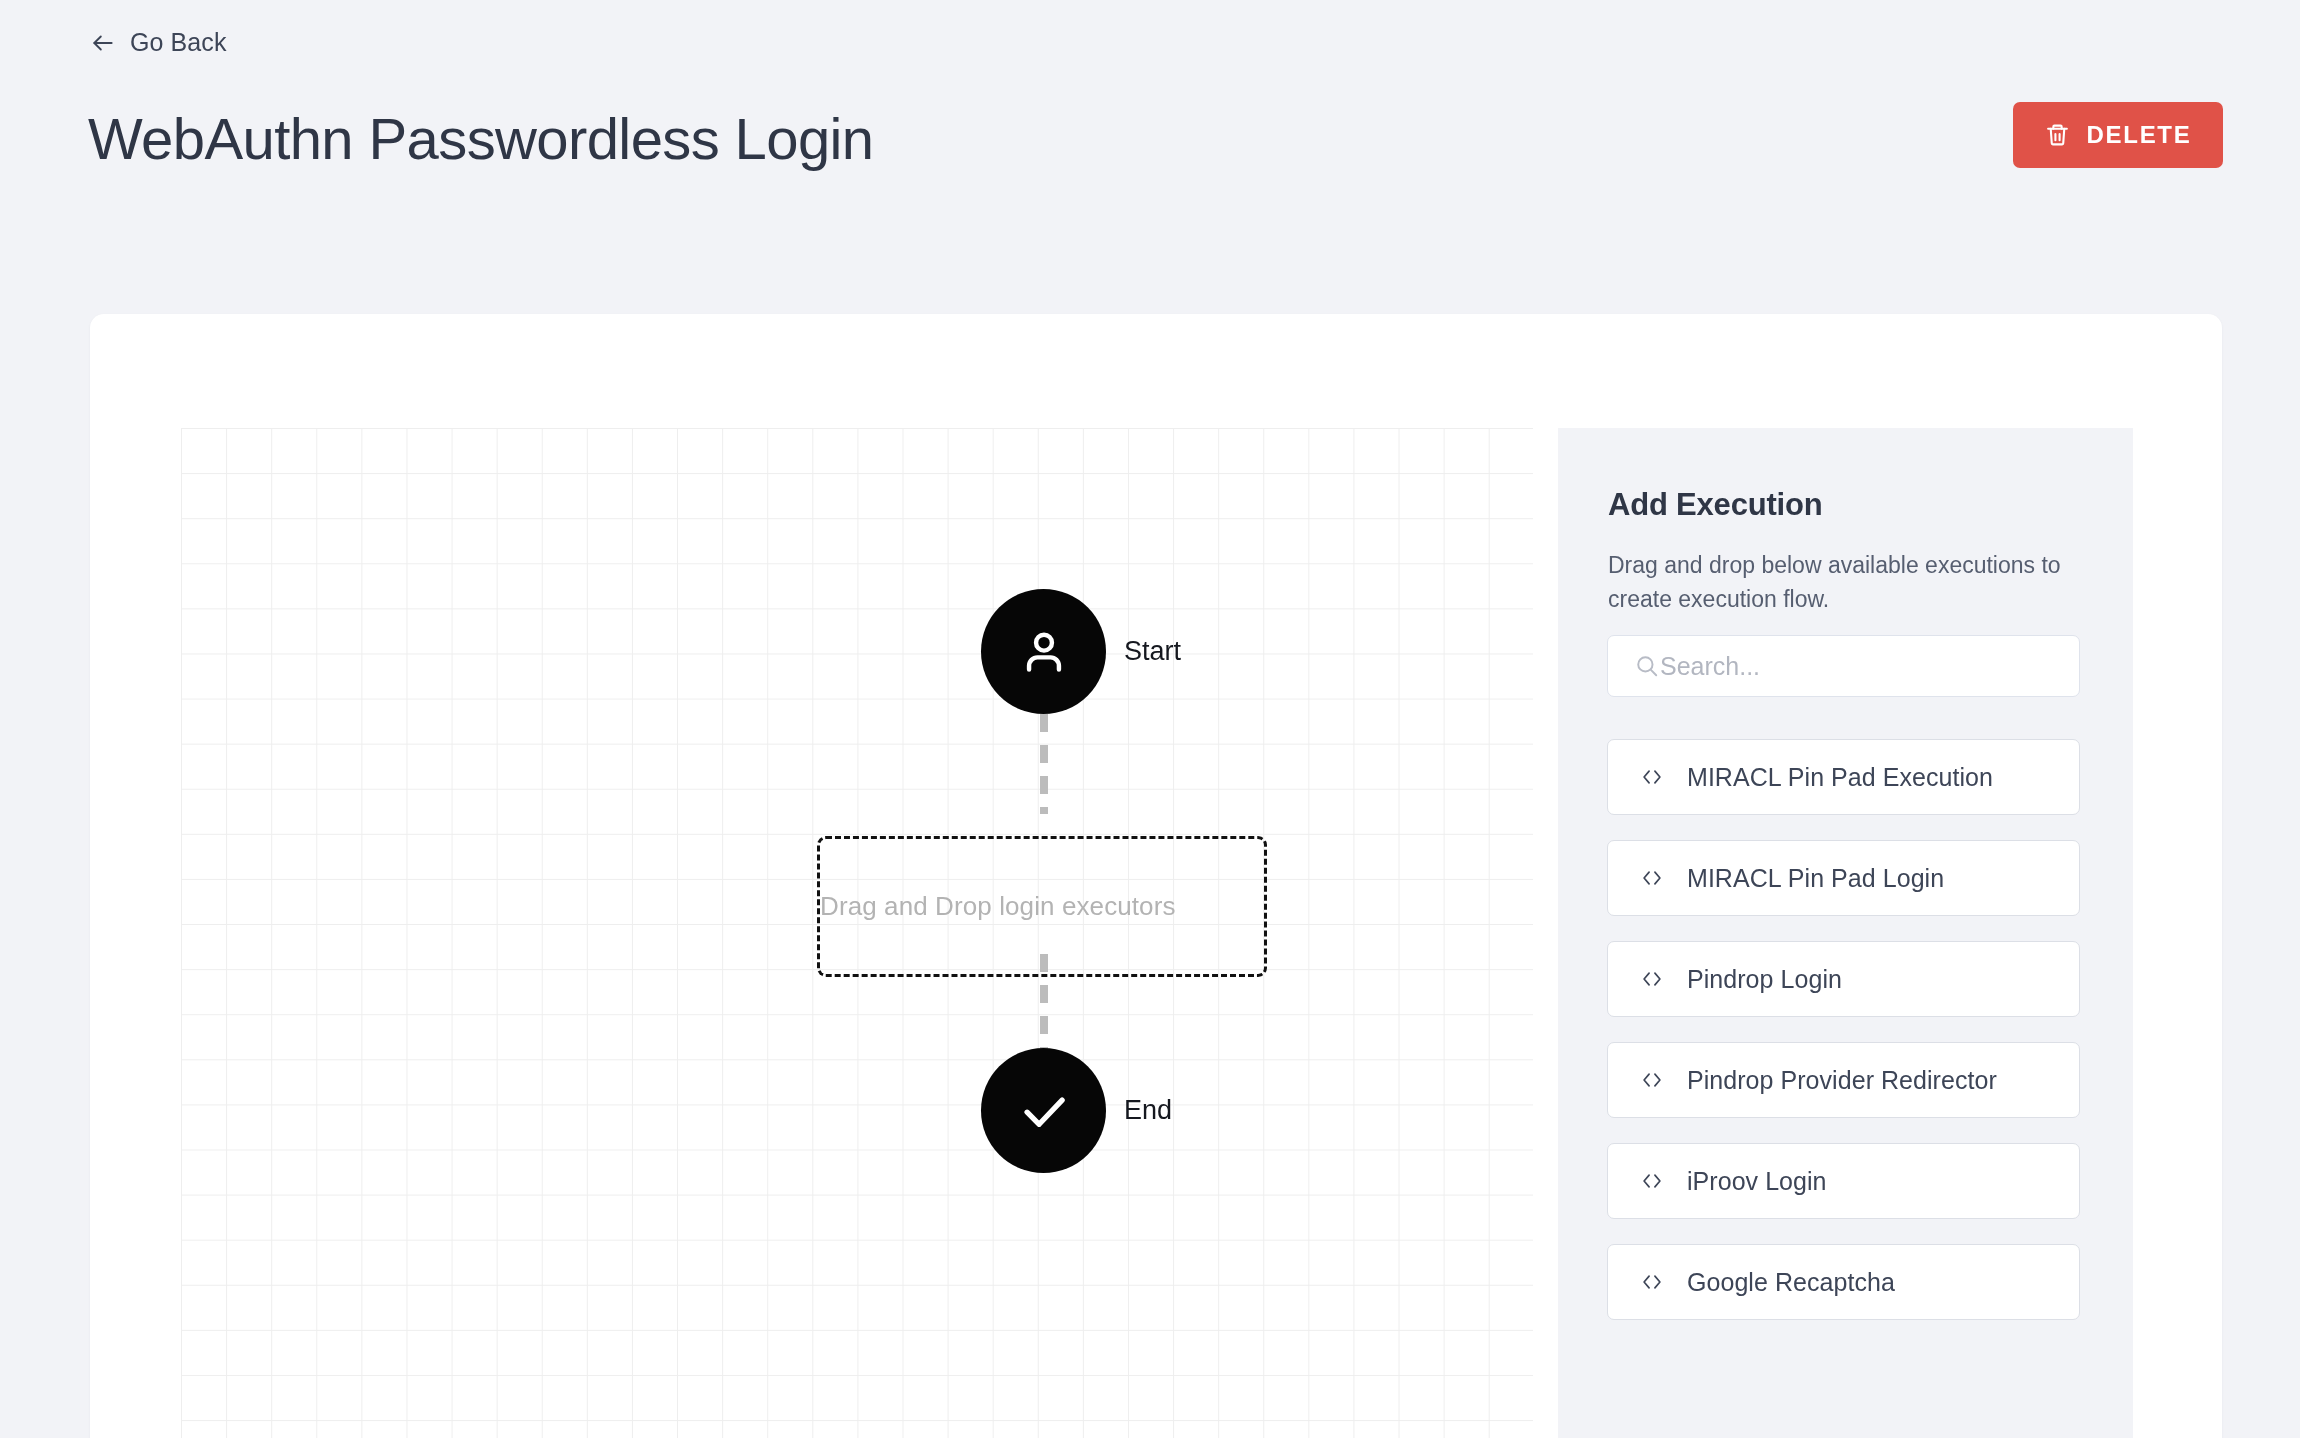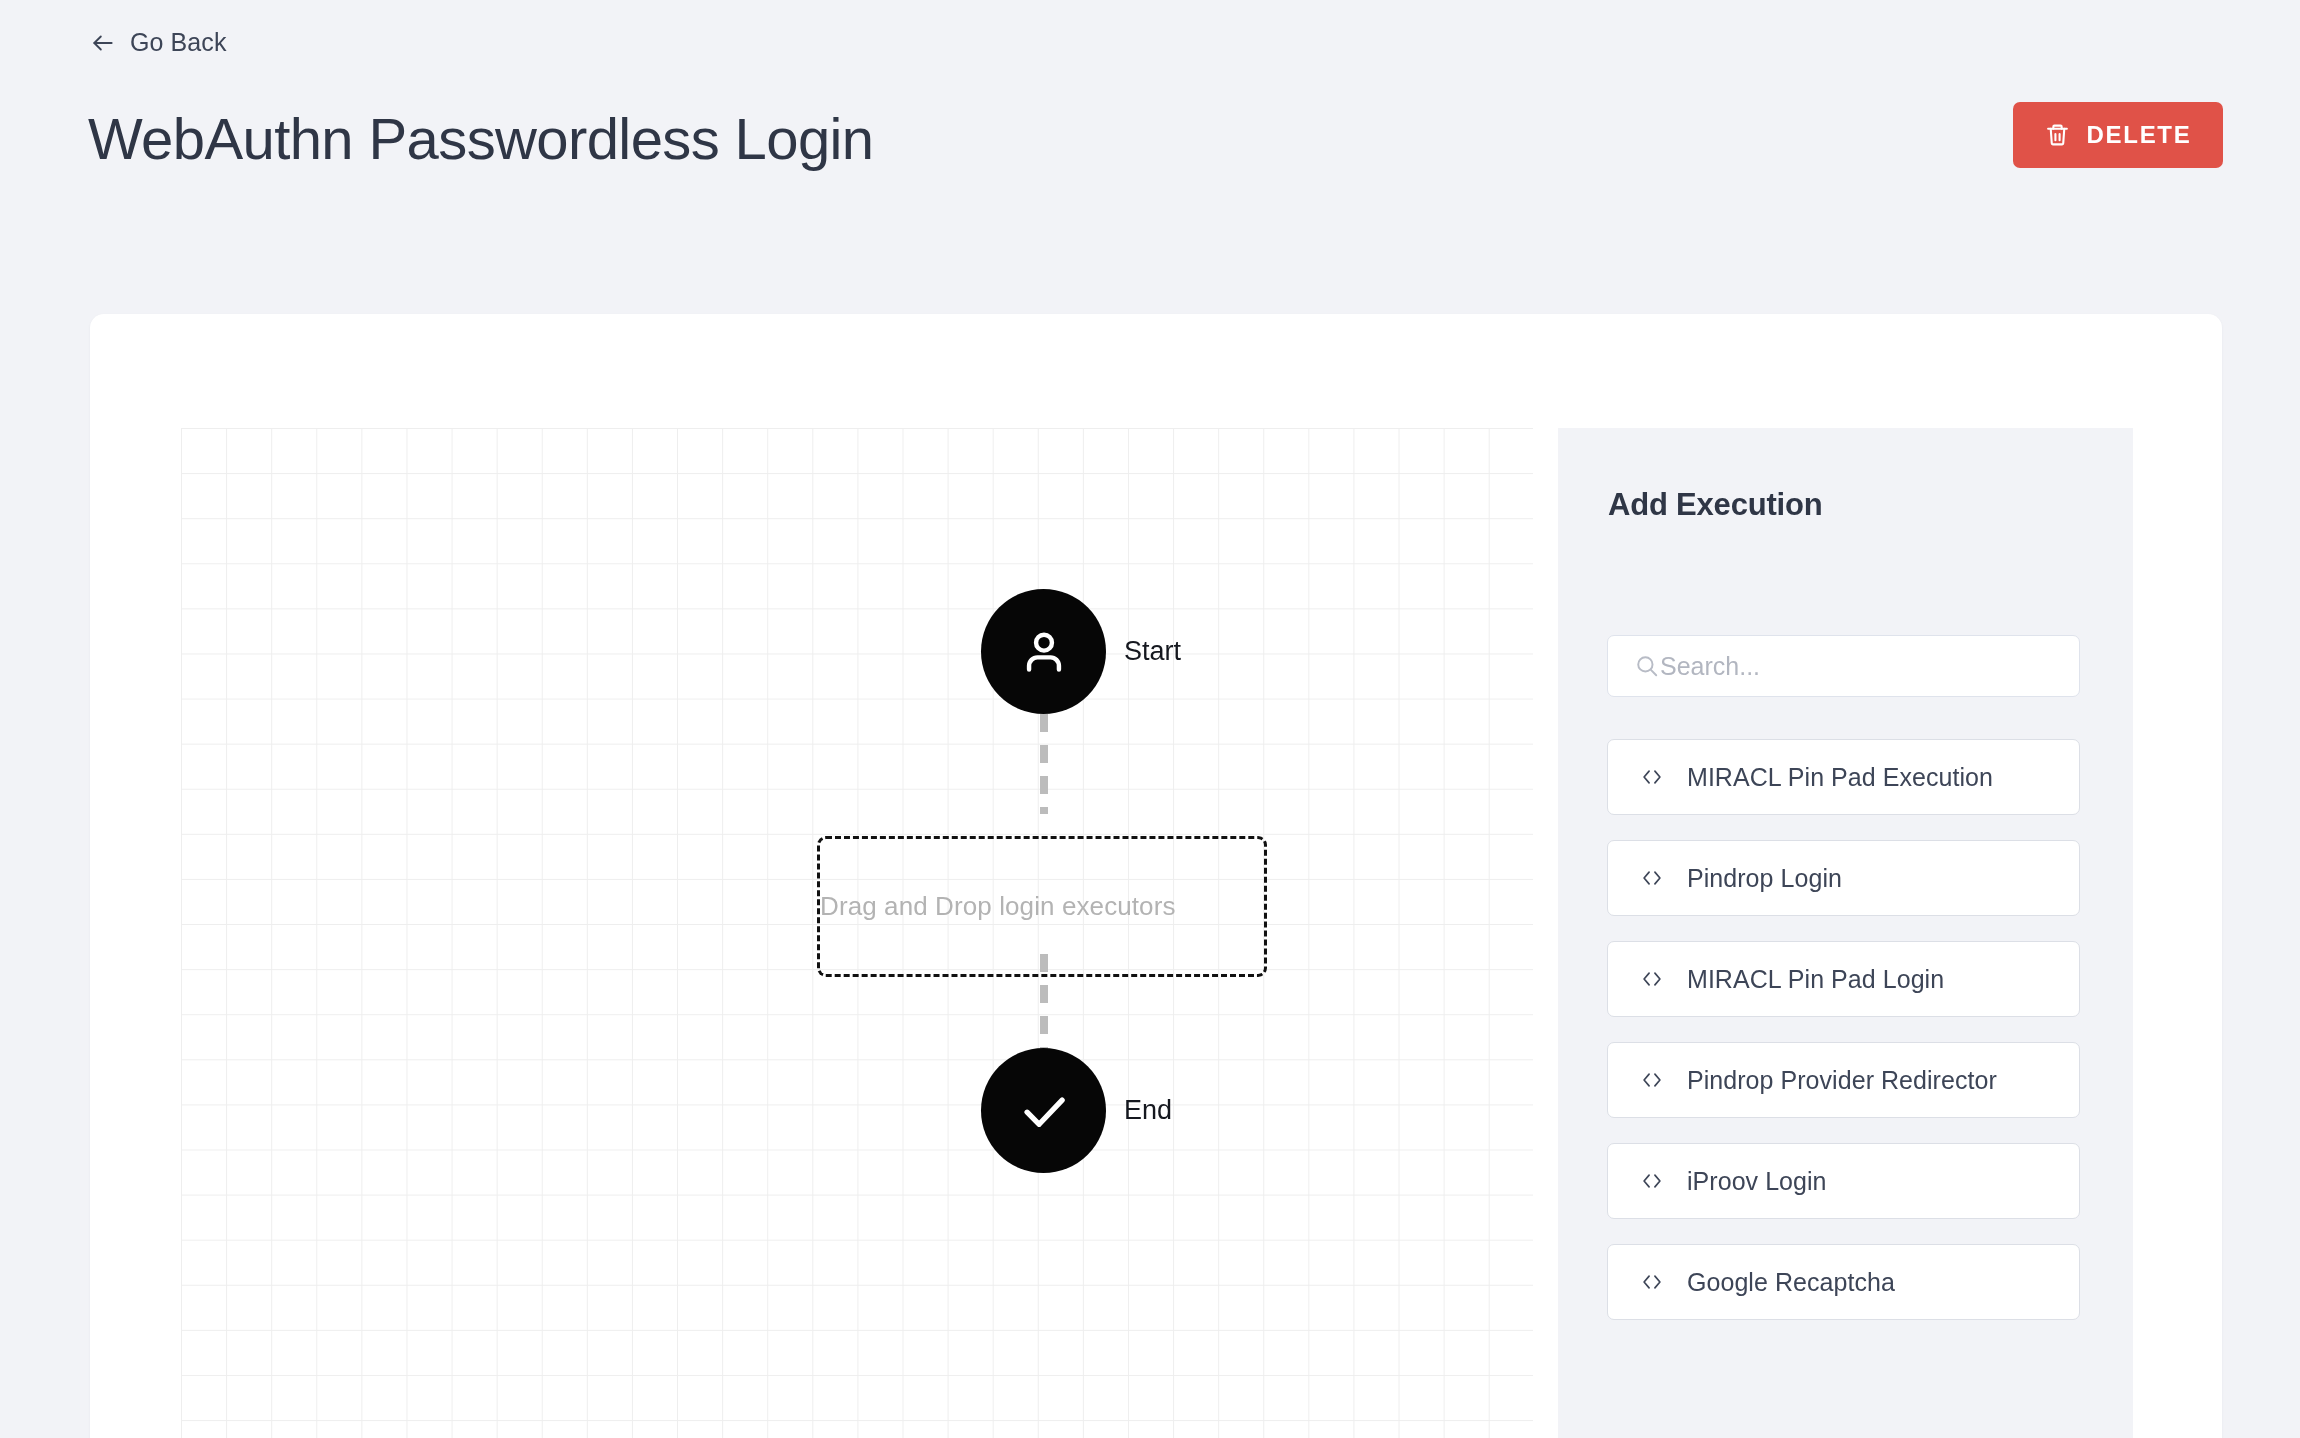--- a/index.html
+++ b/index.html
@@ -351,20 +351,21 @@
         </span>
       </span>
       <span class="node-label">End</span>
     </div>
 
   </div>
 
   <div id="execution-panel">
 
     <div id="panel-title">Add Execution</div>
+    <div id="panel-desc">Drag and drop below available executions to create execution flow.</div>
 
     <div id="search-wrap">
       <span class="search-icon">
         <svg viewBox="0 0 24 24" fill="none" stroke="currentColor" stroke-width="1.8" stroke-linecap="round" stroke-linejoin="round" width="26" height="26">
           <circle cx="10.5" cy="10.5" r="6.6"></circle>
           <line x1="15.4" y1="15.4" x2="20.5" y2="20.5"></line>
         </svg>
       </span>
       <input id="search-input" type="text" placeholder="Search..." style="">
     </div>
@@ -375,34 +376,34 @@
               <polyline points="8.5,5 2.5,12 8.5,19"></polyline>
               <polyline points="15.5,5 21.5,12 15.5,19"></polyline>
             </svg></span>
           <span class="exec-label">MIRACL Pin Pad Execution</span>
         </div>
         <div class="execution-card">
           <span class="code-icon"><svg viewBox="0 0 24 24" fill="none" stroke="currentColor" stroke-width="2" stroke-linecap="round" stroke-linejoin="round" width="26" height="20">
               <polyline points="8.5,5 2.5,12 8.5,19"></polyline>
               <polyline points="15.5,5 21.5,12 15.5,19"></polyline>
             </svg></span>
+          <span class="exec-label">MIRACL Pin Pad Login</span>
+        </div>
+        <div class="execution-card">
+          <span class="code-icon"><svg viewBox="0 0 24 24" fill="none" stroke="currentColor" stroke-width="2" stroke-linecap="round" stroke-linejoin="round" width="26" height="20">
+              <polyline points="8.5,5 2.5,12 8.5,19"></polyline>
+              <polyline points="15.5,5 21.5,12 15.5,19"></polyline>
+            </svg></span>
           <span class="exec-label">Pindrop Login</span>
         </div>
         <div class="execution-card">
           <span class="code-icon"><svg viewBox="0 0 24 24" fill="none" stroke="currentColor" stroke-width="2" stroke-linecap="round" stroke-linejoin="round" width="26" height="20">
               <polyline points="8.5,5 2.5,12 8.5,19"></polyline>
               <polyline points="15.5,5 21.5,12 15.5,19"></polyline>
             </svg></span>
-          <span class="exec-label">MIRACL Pin Pad Login</span>
-        </div>
-        <div class="execution-card">
-          <span class="code-icon"><svg viewBox="0 0 24 24" fill="none" stroke="currentColor" stroke-width="2" stroke-linecap="round" stroke-linejoin="round" width="26" height="20">
-              <polyline points="8.5,5 2.5,12 8.5,19"></polyline>
-              <polyline points="15.5,5 21.5,12 15.5,19"></polyline>
-            </svg></span>
           <span class="exec-label">Pindrop Provider Redirector</span>
         </div>
         <div class="execution-card">
           <span class="code-icon"><svg viewBox="0 0 24 24" fill="none" stroke="currentColor" stroke-width="2" stroke-linecap="round" stroke-linejoin="round" width="26" height="20">
               <polyline points="8.5,5 2.5,12 8.5,19"></polyline>
               <polyline points="15.5,5 21.5,12 15.5,19"></polyline>
             </svg></span>
           <span class="exec-label">iProov Login</span>
         </div>
         <div class="execution-card">

